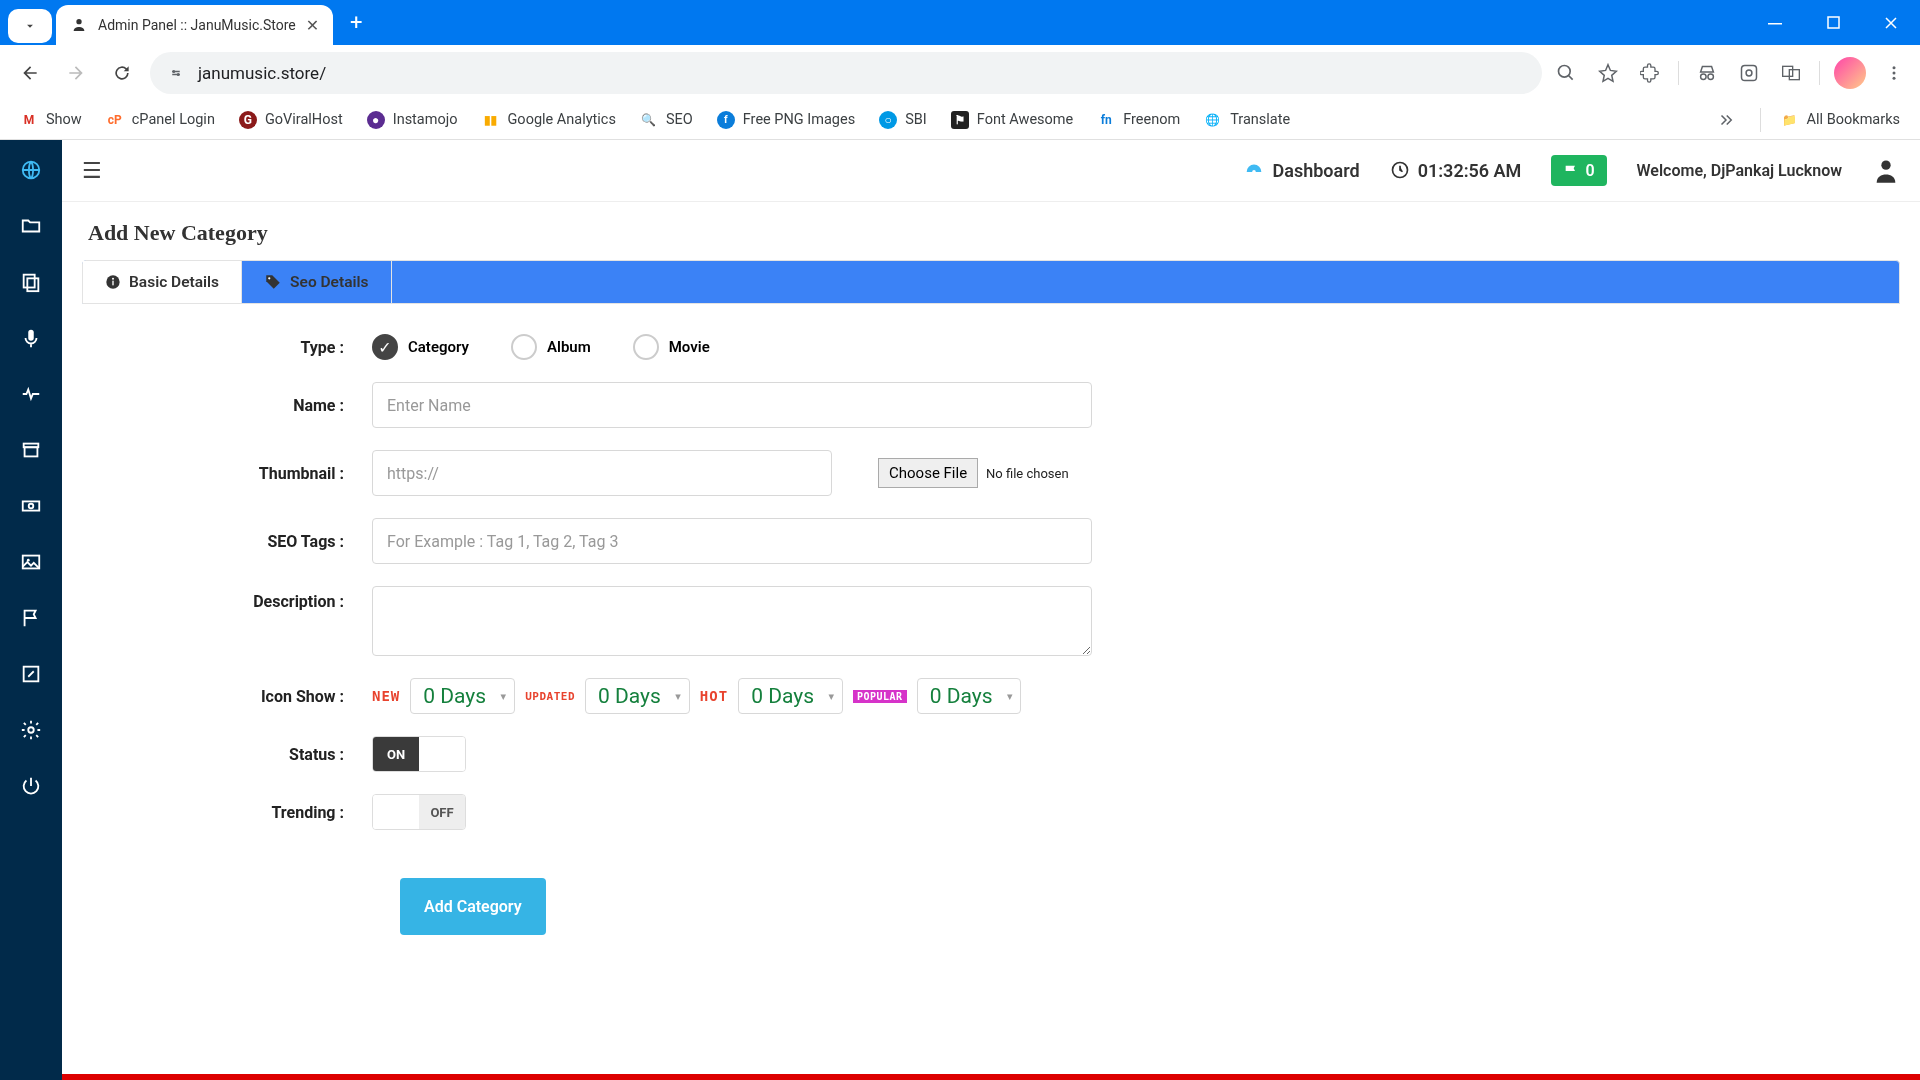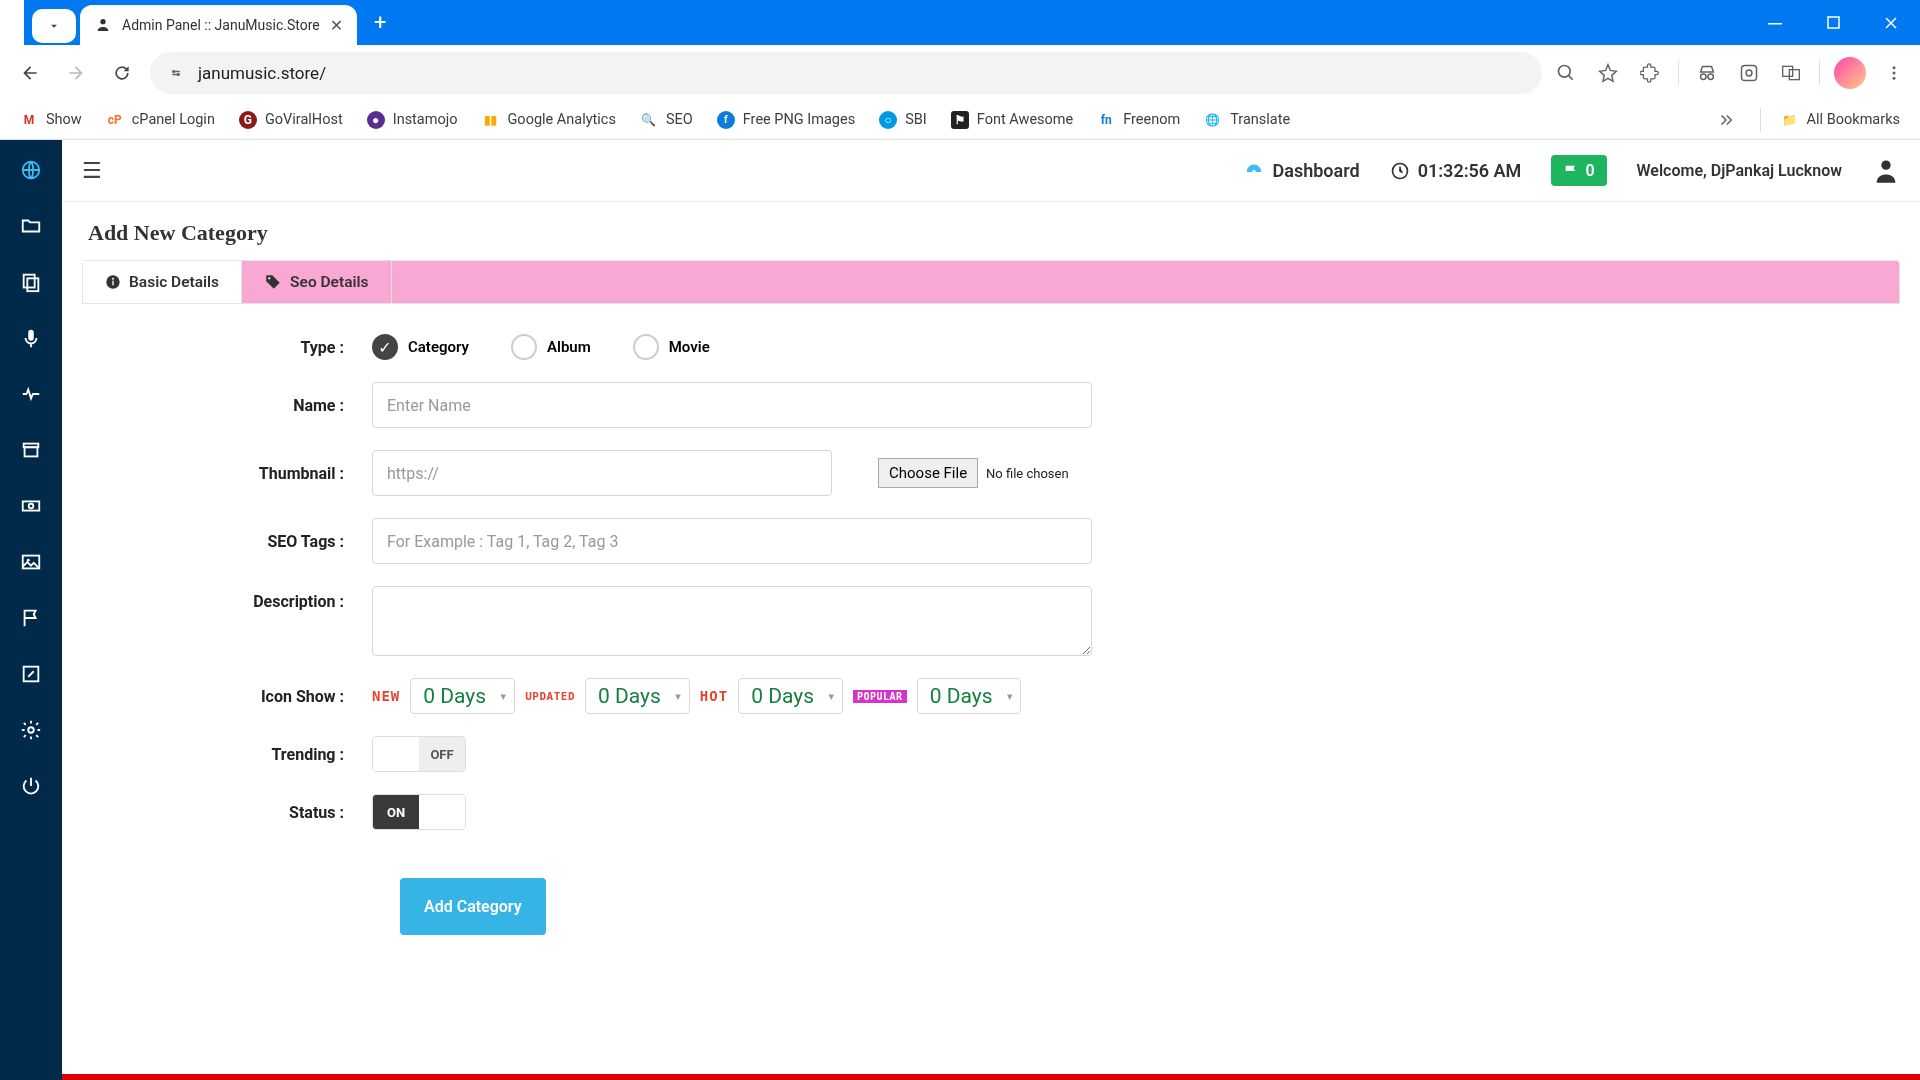--- a/index.html
+++ b/index.html
@@ -1,19 +1,19 @@
 <!DOCTYPE html>
 <html><head>
 <meta charset="utf-8">
 <style>
 * { margin: 0; padding: 0; box-sizing: border-box; font-family: -apple-system, BlinkMacSystemFont, "Segoe UI", Roboto, Arial, sans-serif; }
 body { width: 1920px; height: 1080px; overflow: hidden; background: #fff; }
 
 
-.titlebar { height: 45px; background: #0078f0; display: flex; align-items: center; margin-left: 24px; }
+.titlebar { height: 45px; background: #0078f0; display: flex; align-items: center; }
 .titlebar-left { display: flex; align-items: center; height: 100%; }
 .tab-dropdown { width: 44px; height: 34px; background: #fff; border-radius: 10px; margin: 6px 4px 0 8px; display: flex; align-items: center; justify-content: center; cursor: pointer; }
 .tab { background: #fff; height: 40px; margin-top: 5px; border-radius: 12px 12px 0 0; display: flex; align-items: center; padding: 0 14px; gap: 10px; min-width: 260px; position: relative; }
 .tab-favicon { width: 18px; height: 18px; display:flex; align-items:center; justify-content:center; }
 .tab-title { font-size: 14px; color: #333; }
 .tab-close { font-size: 16px; color: #555; cursor: pointer; margin-left: auto; }
 .new-tab { width: 34px; height: 34px; display: flex; align-items: center; justify-content: center; color: #fff; font-size: 22px; cursor: pointer; margin-left: 6px; }
 .win-controls { margin-left: auto; display: flex; }
 .win-btn { width: 58px; height: 45px; display: flex; align-items: center; justify-content: center; color: #fff; cursor: pointer; }
 
@@ -39,28 +39,28 @@
 .sidebar-item { width: 28px; height: 28px; display:flex; align-items:center; justify-content:center; color:#fff; cursor:pointer; }
 .sidebar-item.active { color:#3fbaf3; }
 
 .main { flex:1; background:#fff; display:flex; flex-direction:column; position:relative; }
 .topbar { height: 62px; display:flex; align-items:center; padding: 0 20px; border-bottom: 1px solid #eee; }
 .hamburger { font-size: 22px; color:#444; cursor:pointer; }
 .topbar-spacer { flex:1; }
 .topbar-right { display:flex; align-items:center; gap: 30px; }
 .dash-link { display:flex; align-items:center; gap: 8px; color:#333; font-weight:600; font-size: 18px; }
 .dash-link .ico { color:#3fbaf3; }
-.time { display:flex; align-items:center; gap: 8px; color:#333; font-weight:600; font-size: 18px; }
+.time { display:flex; gap: 8px; color:#333; font-weight:600; font-size: 18px; }
 .flag-badge { background:#1fb55f; color:#fff; padding: 6px 12px; border-radius: 4px; display:flex; align-items:center; gap:6px; font-weight:600; }
 .welcome { color:#333; font-weight:600; font-size: 16px; }
 .user-ico { width: 28px; height: 28px; }
 
 .page-title { padding: 18px 26px 14px; font-size: 22px; font-weight:600; color:#333; font-family: Georgia, serif; }
 
-.tabs-row { display:flex; margin: 0 20px; border: 1px solid #e3e3e3; border-radius: 4px 4px 0 0; background:#f9a8d4; height: 44px; }
+.tabs-row { display:flex; margin: 0 20px; border: 1px solid #e3e3e3; border-radius: 4px 4px 0 0; background:#3b82f6; height: 44px; }
 .tab-btn { padding: 0 22px; display:flex; align-items:center; gap: 8px; font-size: 15.5px; font-weight:600; color:#333; cursor:pointer; border-right: 1px solid #e3e3e3; }
 .tab-btn.active { background:#fff; }
 
 .form-area { padding: 30px 40px 20px; }
 .form-row { display:flex; align-items:center; margin-bottom: 22px; }
 .form-row.align-top { align-items: flex-start; }
 .form-label { width: 270px; text-align:right; padding-right: 28px; font-weight:700; font-size: 16px; color:#222; }
 .form-field { flex:1; display:flex; align-items:center; gap: 16px; }
 
 .radio-wrap { display:flex; align-items:center; gap: 10px; margin-right: 26px; cursor:pointer; }
@@ -488,38 +488,38 @@
               <span>0 Days</span>
             </div>
           <span class="badge-popular">POPULAR</span>
           <div class="days-select">
               <span>0 Days</span>
             </div>
         </div>
       </div>
 
       <div class="form-row">
+        <div class="form-label">Status :</div>
+        <div class="form-field">
+          <div class="toggle toggle-on">
+            <div class="toggle-half on-side">ON</div>
+            <div class="toggle-half off-side">OFF</div>
+          </div>
+        </div>
+      </div>
+
+      <div class="form-row">
         <div class="form-label">Trending :</div>
         <div class="form-field">
           <div class="toggle toggle-off">
             <div class="toggle-half on-side">ON</div>
             <div class="toggle-half off-side">OFF</div>
           </div>
         </div>
       </div>
 
-      <div class="form-row">
-        <div class="form-label">Status :</div>
-        <div class="form-field">
-          <div class="toggle toggle-on">
-            <div class="toggle-half on-side">ON</div>
-            <div class="toggle-half off-side">OFF</div>
-          </div>
-        </div>
-      </div>
-
       <button class="submit-btn">Add Category</button>
 
     </div>
 
     <div class="red-line"></div>
   </div>
 </div>
 
 </body></html>

